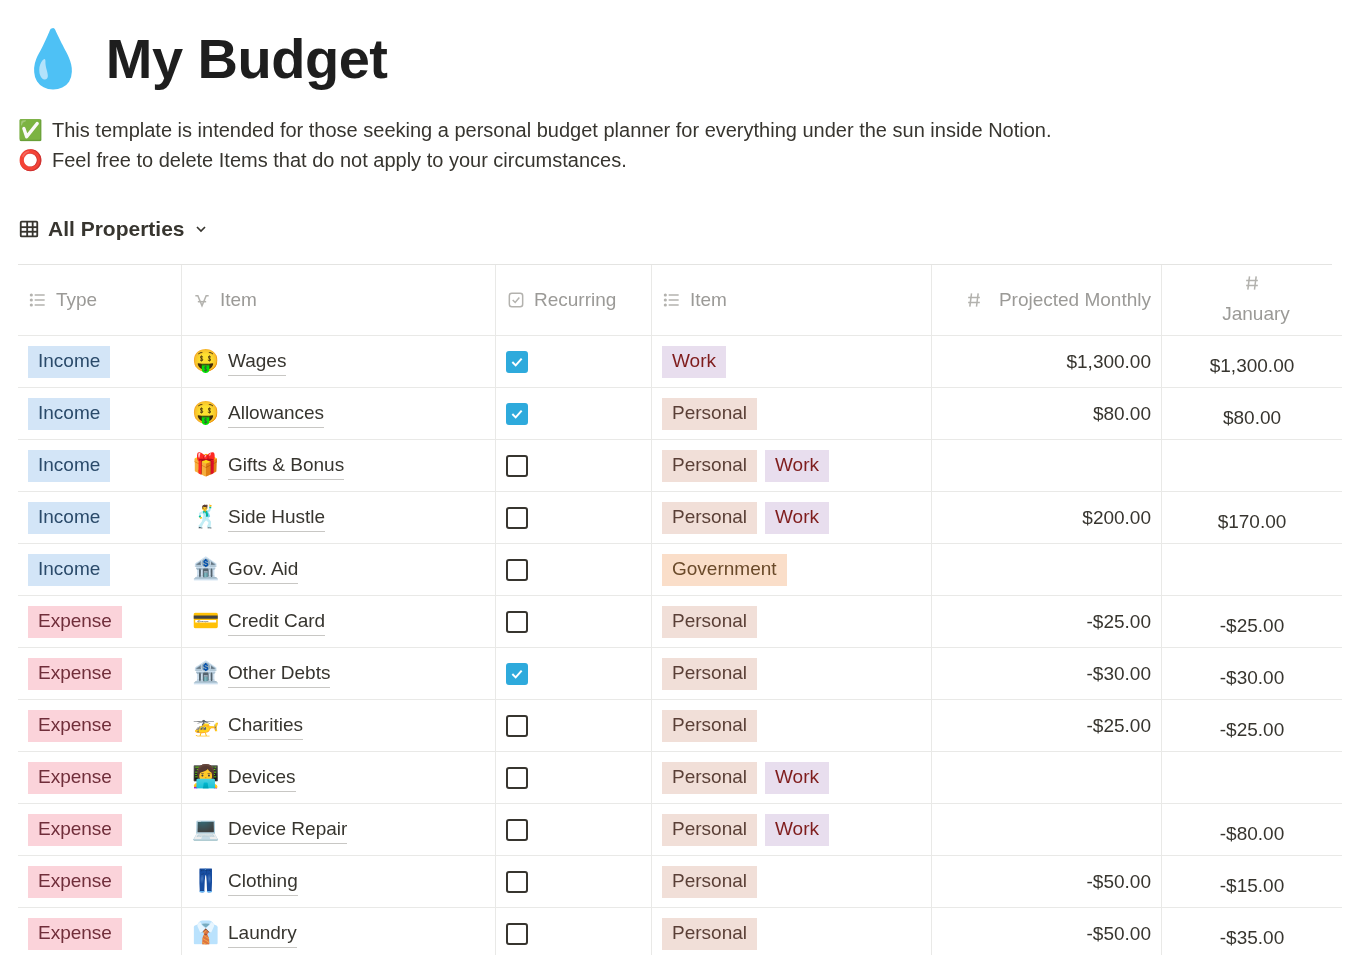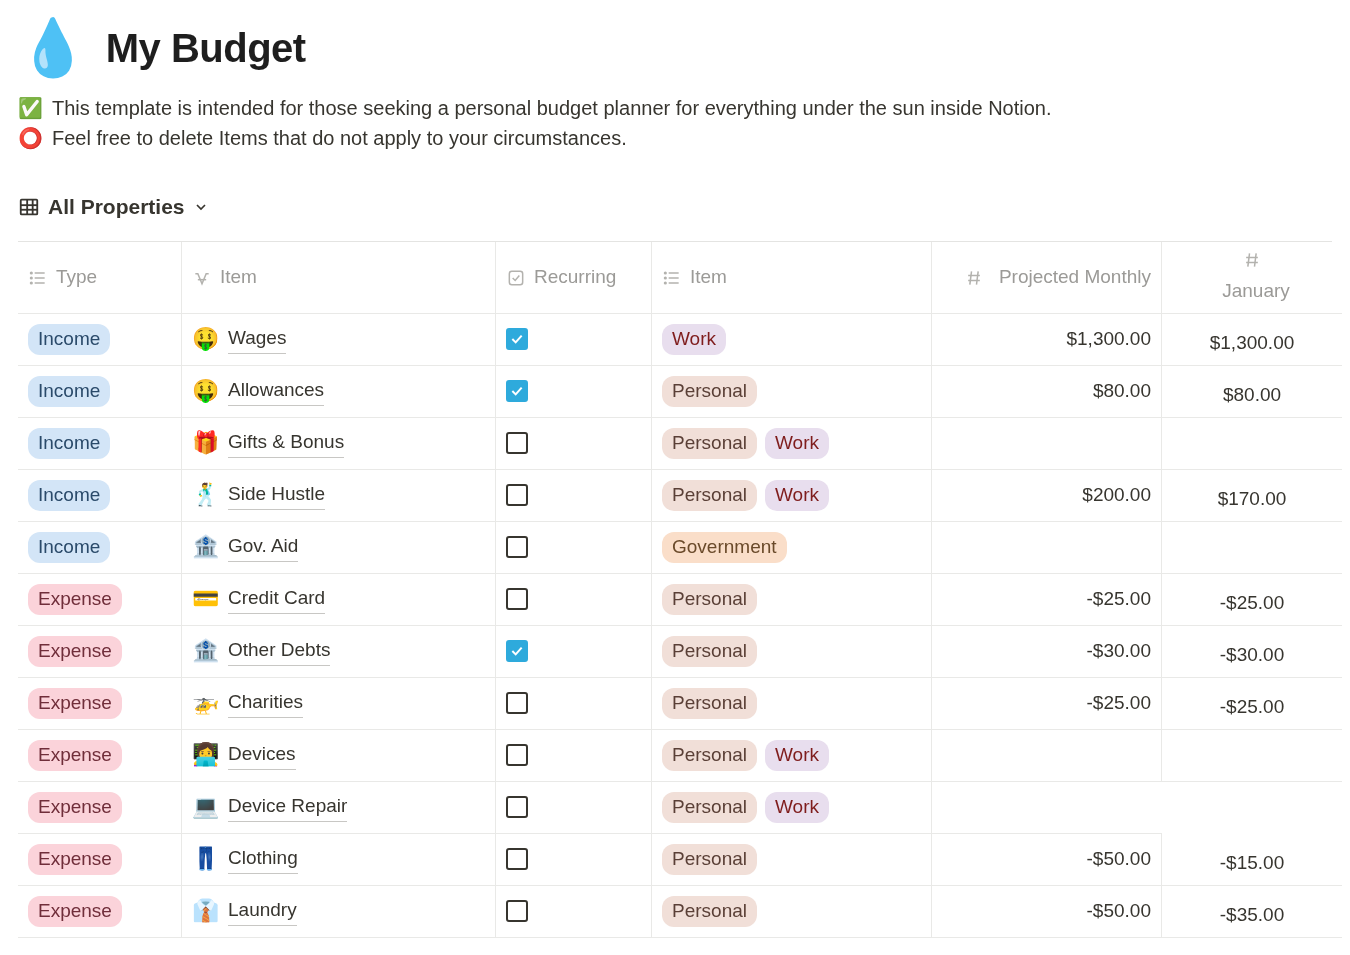--- a/index.html
+++ b/index.html
@@ -6,34 +6,34 @@
     body {
       font-family: -apple-system, BlinkMacSystemFont, "Segoe UI", Helvetica, Arial, sans-serif;
       background: #ffffff;
       color: #37352f;
       padding: 20px 18px;
       font-size: 19px;
       line-height: 1.4;
     }
     .page-title-row { display: flex; align-items: center; gap: 18px; margin-bottom: 18px; }
     .page-title-emoji { font-size: 56px; line-height: 1; }
-    .page-title { font-size: 40px; font-weight: 800; letter-spacing: -0.5px; color: #1e1e1e; }
+    .page-title { font-size: 56px; font-weight: 800; letter-spacing: -0.5px; color: #1e1e1e; }
     .intro { margin-bottom: 28px; color: #37352f; font-size: 20px; }
     .intro .line { display: flex; align-items: center; gap: 10px; margin: 2px 0; }
     .intro .emoji { font-size: 20px; width: 24px; text-align: center; }
     .view-selector { display: inline-flex; align-items: center; gap: 8px; font-weight: 700; font-size: 21px; margin: 12px 0 12px 0; cursor: pointer; }
     .view-selector svg.icon-table { width: 22px; height: 22px; stroke: #37352f; }
     .view-selector svg.icon-chev { width: 16px; height: 16px; stroke: #37352f; stroke-width: 2.5; }
     .table { width: 100%; border-top: 1px solid #e4e4e2; margin-top: 8px; }
     .row { display: grid; grid-template-columns: 164px 314px 156px 280px 230px 180px; align-items: center; min-height: 52px; }
     .row > .cell { border-bottom: 1px solid #e9e9e7; border-right: 1px solid #e9e9e7; height: 100%; display: flex; align-items: center; padding: 8px 10px; }
     .row > .cell:last-child { border-right: none; flex-direction: column; }
     .header .cell { color: #9b9a97; font-weight: 500; font-size: 19px; gap: 8px; }
     .header .cell svg { width: 20px; height: 20px; stroke: #b3b2ae; fill: none; stroke-width: 1.8; flex-shrink: 0; }
-    .tag { display: inline-flex; align-items: center; padding: 2px 10px 3px 10px; border-radius: 12px; font-size: 19px; line-height: 1.4; margin-right: 8px; }
+    .tag { display: inline-flex; align-items: center; padding: 2px 10px 3px 10px; border-radius: 0; font-size: 19px; line-height: 1.4; margin-right: 8px; }
     .tag-income { background: #d3e5f7; color: #2a4a6a; }
     .tag-expense { background: #fbd3da; color: #702e3a; }
     .tag-work { background: #e8deee; color: #7f1d1d; }
     .tag-personal { background: #f1dfd8; color: #5a3f36; }
     .tag-government { background: #fadec9; color: #6a4a2a; }
     .item-cell { gap: 10px; }
     .item-cell .emoji { font-size: 22px; width: 26px; text-align: center; }
     .item-cell .label { border-bottom: 1px solid #c8c7c4; padding-bottom: 1px; font-weight: 500; }
     .num { justify-content: flex-end; font-variant-numeric: tabular-nums; }
     .checkbox { width: 22px; height: 22px; border: 2px solid #37352f; border-radius: 3px; display: inline-flex; align-items: center; justify-content: center; background: #fff; }
@@ -354,20 +354,23 @@
         <div class="cell center">
           <span class="checkbox"></span>
         </div>
         <div class="cell">
           <span class="tag tag-personal">Personal</span>
           <span class="tag tag-work">Work</span>
         </div>
         <div class="cell num">
           <span></span>
         </div>
+        <div class="cell num">
+          <span>-$80.00</span>
+        </div>
       </div>
       <div class="row">
         <div class="cell">
           <span class="tag tag-expense">Expense</span>
         </div>
         <div class="cell item-cell">
           <span class="emoji">👖</span>
           <span class="label">Clothing</span>
         </div>
         <div class="cell center">

